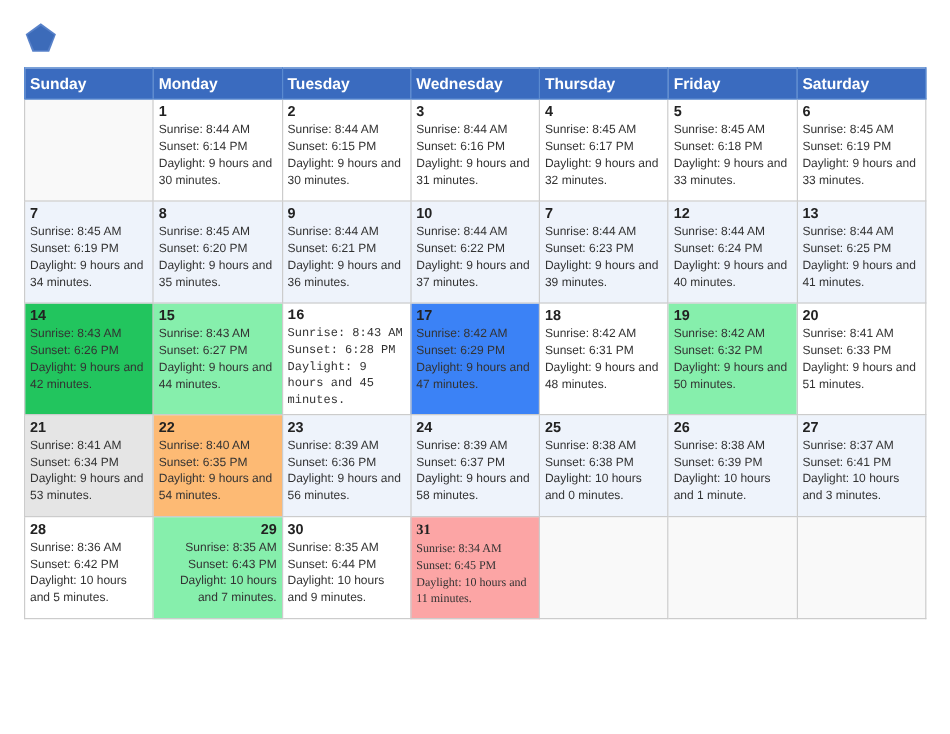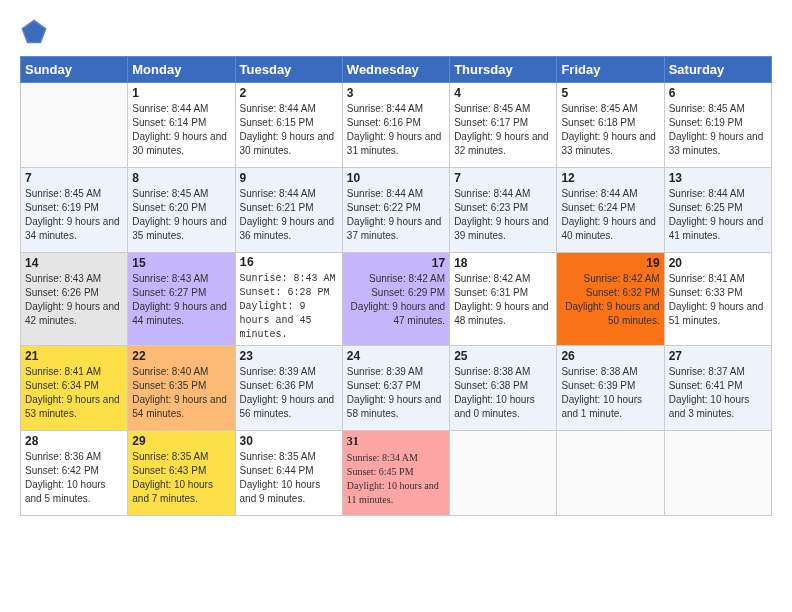--- a/index.html
+++ b/index.html
@@ -171,51 +171,51 @@
           <td style="background-color: rgb(238, 243, 251);">
             <span class="day-num">12</span>
             <div class="day-info">Sunrise: 8:44 AM<br>Sunset: 6:24 PM<br>Daylight: 9 hours and 40 minutes.</div>
           </td>
           <td style="background-color: rgb(238, 243, 251);">
             <span class="day-num">13</span>
             <div class="day-info">Sunrise: 8:44 AM<br>Sunset: 6:25 PM<br>Daylight: 9 hours and 41 minutes.</div>
           </td>
         </tr>
         <tr>
-          <td style="background-color: #e5e5e5; margin-left: 36px;">
+          <td style="background-color: #22c55e; margin-left: 36px;">
             <span class="day-num">14</span>
             <div class="day-info">Sunrise: 8:43 AM<br>Sunset: 6:26 PM<br>Daylight: 9 hours and 42 minutes.</div>
           </td>
-          <td style="background-color: #c4b5fd;">
+          <td style="background-color: #86efac;">
             <span class="day-num">15</span>
             <div class="day-info">Sunrise: 8:43 AM<br>Sunset: 6:27 PM<br>Daylight: 9 hours and 44 minutes.</div>
           </td>
           <td style="background-color: rgb(255, 255, 255); font-family: Liberation Mono, monospace;">
             <span class="day-num">16</span>
             <div class="day-info">Sunrise: 8:43 AM<br>Sunset: 6:28 PM<br>Daylight: 9 hours and 45 minutes.</div>
           </td>
-          <td style="background-color: #c4b5fd; text-align: right;">
+          <td style="background-color: #3b82f6;">
             <span class="day-num">17</span>
             <div class="day-info">Sunrise: 8:42 AM<br>Sunset: 6:29 PM<br>Daylight: 9 hours and 47 minutes.</div>
           </td>
           <td style="background-color: rgb(255, 255, 255);">
             <span class="day-num">18</span>
             <div class="day-info">Sunrise: 8:42 AM<br>Sunset: 6:31 PM<br>Daylight: 9 hours and 48 minutes.</div>
           </td>
-          <td style="background-color: #f97316; text-align: right;">
+          <td style="background-color: #86efac;">
             <span class="day-num">19</span>
             <div class="day-info">Sunrise: 8:42 AM<br>Sunset: 6:32 PM<br>Daylight: 9 hours and 50 minutes.</div>
           </td>
           <td style="background-color: rgb(255, 255, 255);">
             <span class="day-num">20</span>
             <div class="day-info">Sunrise: 8:41 AM<br>Sunset: 6:33 PM<br>Daylight: 9 hours and 51 minutes.</div>
           </td>
         </tr>
         <tr>
-          <td style="background-color: #fde047;">
+          <td style="background-color: #e5e5e5;">
             <span class="day-num">21</span>
             <div class="day-info">Sunrise: 8:41 AM<br>Sunset: 6:34 PM<br>Daylight: 9 hours and 53 minutes.</div>
           </td>
           <td style="background-color: #fdba74;">
             <span class="day-num">22</span>
             <div class="day-info">Sunrise: 8:40 AM<br>Sunset: 6:35 PM<br>Daylight: 9 hours and 54 minutes.</div>
           </td>
           <td style="background-color: rgb(238, 243, 251);">
             <span class="day-num">23</span>
             <div class="day-info">Sunrise: 8:39 AM<br>Sunset: 6:36 PM<br>Daylight: 9 hours and 56 minutes.</div>
@@ -235,21 +235,21 @@
           <td style="background-color: rgb(238, 243, 251);">
             <span class="day-num">27</span>
             <div class="day-info">Sunrise: 8:37 AM<br>Sunset: 6:41 PM<br>Daylight: 10 hours and 3 minutes.</div>
           </td>
         </tr>
         <tr>
           <td style="background-color: rgb(255, 255, 255);">
             <span class="day-num">28</span>
             <div class="day-info">Sunrise: 8:36 AM<br>Sunset: 6:42 PM<br>Daylight: 10 hours and 5 minutes.</div>
           </td>
-          <td style="background-color: #fde047;">
+          <td style="background-color: #86efac; text-align: right;">
             <span class="day-num">29</span>
             <div class="day-info">Sunrise: 8:35 AM<br>Sunset: 6:43 PM<br>Daylight: 10 hours and 7 minutes.</div>
           </td>
           <td style="background-color: rgb(255, 255, 255);">
             <span class="day-num">30</span>
             <div class="day-info">Sunrise: 8:35 AM<br>Sunset: 6:44 PM<br>Daylight: 10 hours and 9 minutes.</div>
           </td>
           <td style="background-color: #fca5a5; font-family: Liberation Serif, serif;">
             <span class="day-num">31</span>
             <div class="day-info">Sunrise: 8:34 AM<br>Sunset: 6:45 PM<br>Daylight: 10 hours and 11 minutes.</div>

